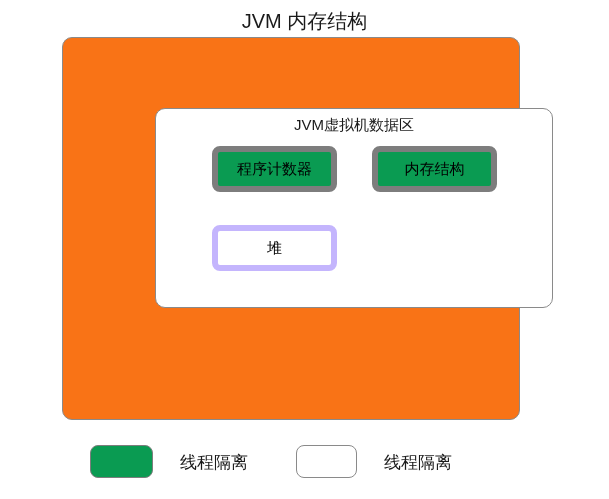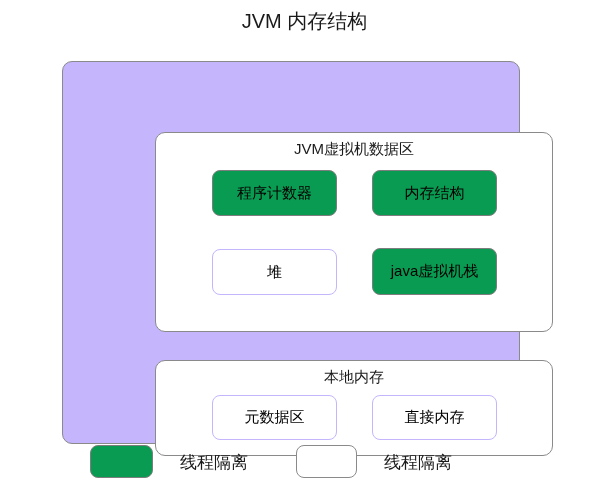--- a/index.html
+++ b/index.html
@@ -25,22 +25,21 @@
     color: #1a1a1a;
   }
   .outer-box {
     position: absolute;
     left: 62px;
     top: 37px;
     width: 458px;
     height: 383px;
     border: 1px solid #8a8a8a;
     border-radius: 10px;
-    background: #c4b5fd;
-    margin-top: 24px;
+    background: #f97316;
   }
   .section {
     position: absolute;
     left: 92px;
     width: 398px;
     border: 1px solid #8a8a8a;
     border-radius: 10px;
     background: #ffffff;
   }
   .section-1 { top: 70px; height: 200px; }
@@ -51,21 +50,21 @@
     left: 0;
     width: 100%;
     text-align: center;
     font-size: 15px;
     color: #1a1a1a;
   }
   .node {
     position: absolute;
     width: 125px;
     height: 46px;
-    border: 1px solid #c4b5fd;
+    border: 6px solid #c4b5fd;
     border-radius: 8px;
     display: flex;
     align-items: center;
     justify-content: center;
     font-size: 15px;
     text-align: center;
     color: #000000;
     background: #ffffff;
   }
   .node.isolated { background: #0a9b52; border-color: #7d7d7d; }
@@ -119,30 +118,22 @@
 
     <div class="section section-1">
       <div class="section-title">JVM虚拟机数据区</div>
 
       <div class="node isolated pos-r1c1">程序计数器</div>
 
       <div class="node isolated pos-r1c2">内存结构</div>
 
       <div class="node shared pos-r2c1">堆</div>
 
-      <div class="node isolated pos-r2c2">java虚拟机栈</div>
     </div>
 
-    <div class="section section-2">
-      <div class="section-title">本地内存</div>
-
-      <div class="node shared pos-b1">元数据区</div>
-
-      <div class="node shared pos-b2">直接内存</div>
-    </div>
 
   </div>
 
   <div class="legend">
     <div class="legend-swatch isolated swatch-1"></div>
     <div class="legend-label label-1">线程隔离</div>
 
     <div class="legend-swatch shared swatch-2"></div>
     <div class="legend-label label-2">线程隔离</div>
   </div>

